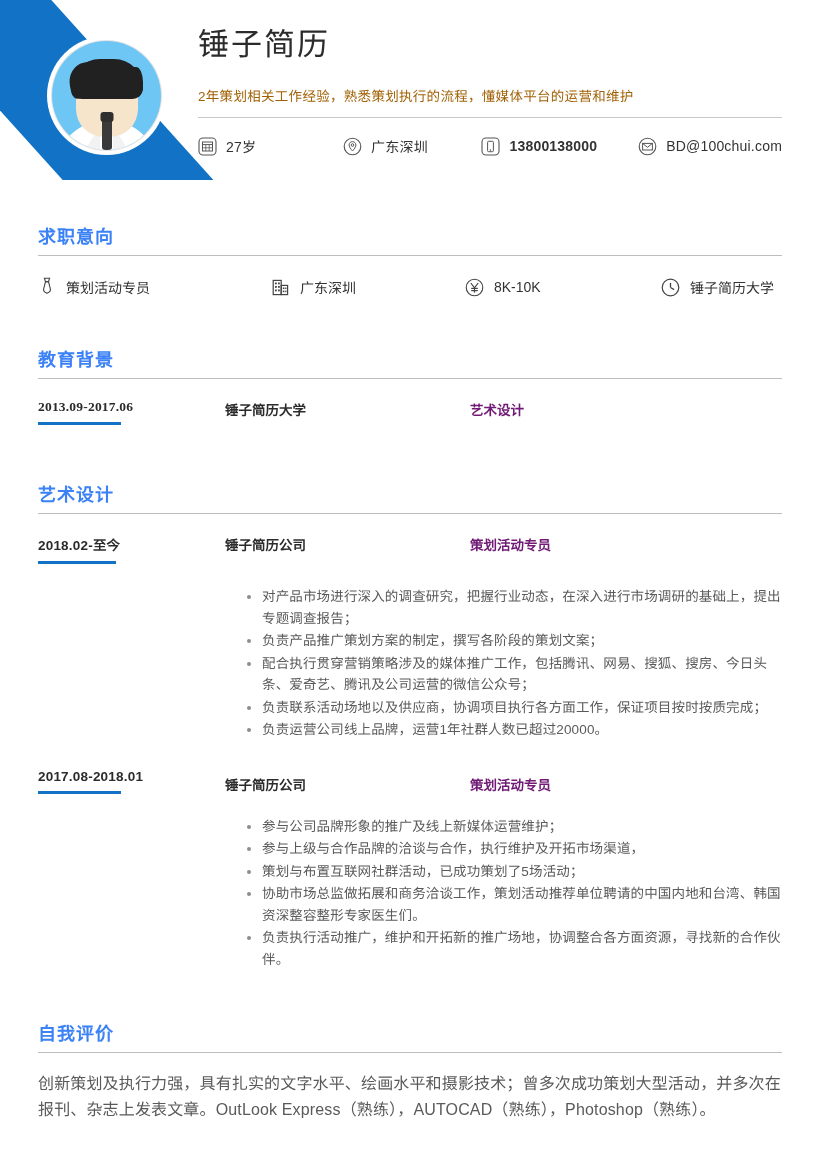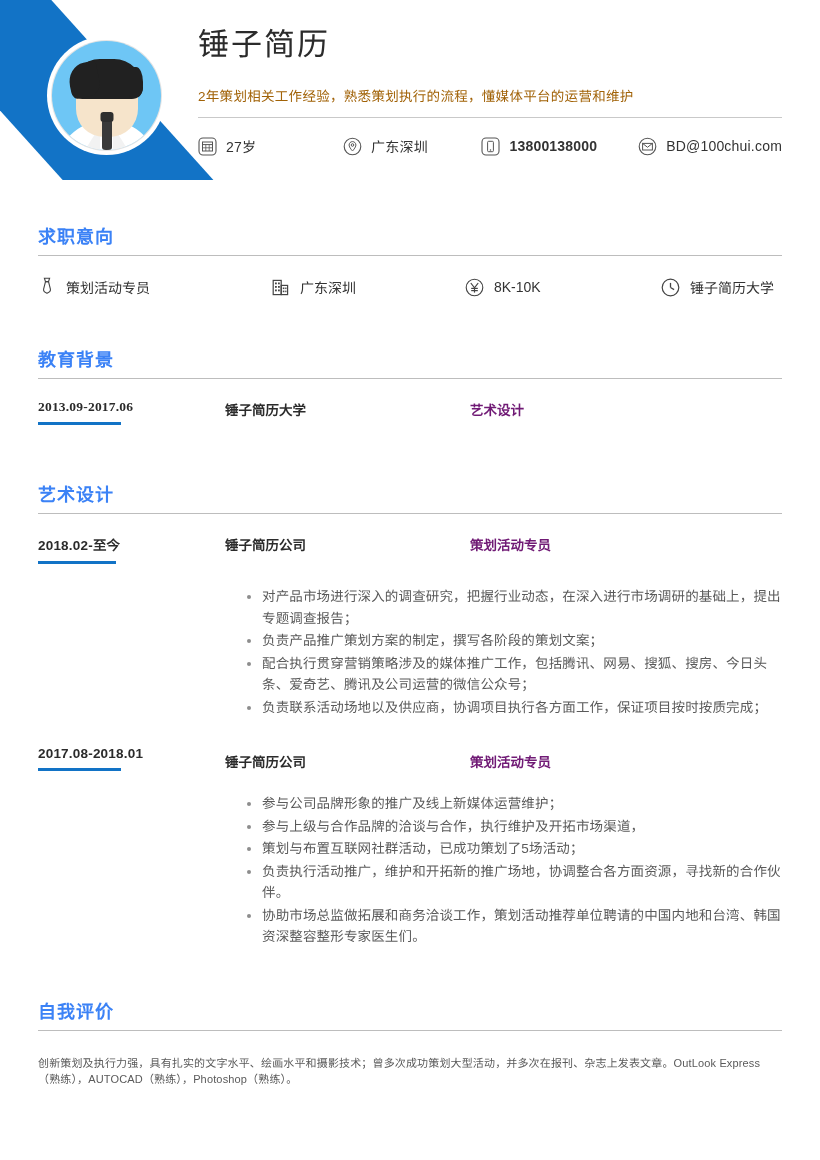--- a/index.html
+++ b/index.html
@@ -321,23 +321,23 @@
     position: absolute;
     left: 2px;
     top: 9px;
     width: 4px;
     height: 4px;
     border-radius: 50%;
     background: #8d8d8d;
   }
 
   .summary-text {
-    margin-top: 24px;
-    font-size: 11px;
-    line-height: 16px;
+    margin-top: 18px;
+    font-size: 16px;
+    line-height: 26px;
     color: #5a5a5a;
     letter-spacing: .15px;
   }
 
   
   .sec-intent { margin-top: 42px; }
   .sec-edu    { margin-top: 48px; font-family: Liberation Serif, serif; }
   .sec-work   { margin-top: 55px; }
   .sec-self   { margin-top: 49px; }
 
@@ -521,36 +521,37 @@
         <div class="bar"></div>
       </div>
       <div class="entry-org">锤子简历公司</div>
       <div class="entry-role">策划活动专员</div>
     </div>
     <ul class="bullets">
       <li>对产品市场进行深入的调查研究，把握行业动态，在深入进行市场调研的基础上，提出专题调查报告；</li>
       <li>负责产品推广策划方案的制定，撰写各阶段的策划文案；</li>
       <li>配合执行贯穿营销策略涉及的媒体推广工作，包括腾讯、网易、搜狐、搜房、今日头条、爱奇艺、腾讯及公司运营的微信公众号；</li>
       <li>负责联系活动场地以及供应商，协调项目执行各方面工作，保证项目按时按质完成；</li>
+      <li>负责运营公司线上品牌，运营1年社群人数已超过20000。</li>
     </ul>
 
     <div class="entry work-entry-2">
       <div class="entry-date wide">
         <span>2017.08-2018.01</span>
         <div class="bar"></div>
       </div>
       <div class="entry-org">锤子简历公司</div>
       <div class="entry-role">策划活动专员</div>
     </div>
     <ul class="bullets">
       <li>参与公司品牌形象的推广及线上新媒体运营维护；</li>
       <li>参与上级与合作品牌的洽谈与合作，执行维护及开拓市场渠道，</li>
       <li>策划与布置互联网社群活动，已成功策划了5场活动；</li>
+      <li>协助市场总监做拓展和商务洽谈工作，策划活动推荐单位聘请的中国内地和台湾、韩国资深整容整形专家医生们。</li>
       <li>负责执行活动推广，维护和开拓新的推广场地，协调整合各方面资源，寻找新的合作伙伴。</li>
-      <li>协助市场总监做拓展和商务洽谈工作，策划活动推荐单位聘请的中国内地和台湾、韩国资深整容整形专家医生们。</li>
     </ul>
   </div>
 
   <div class="section sec-self">
     <div class="section-head">
       <div class="section-title">自我评价</div>
     </div>
     <div class="summary-text">创新策划及执行力强，具有扎实的文字水平、绘画水平和摄影技术；曾多次成功策划大型活动，并多次在报刊、杂志上发表文章。OutLook Express（熟练），AUTOCAD（熟练），Photoshop（熟练）。</div>
   </div>
 

